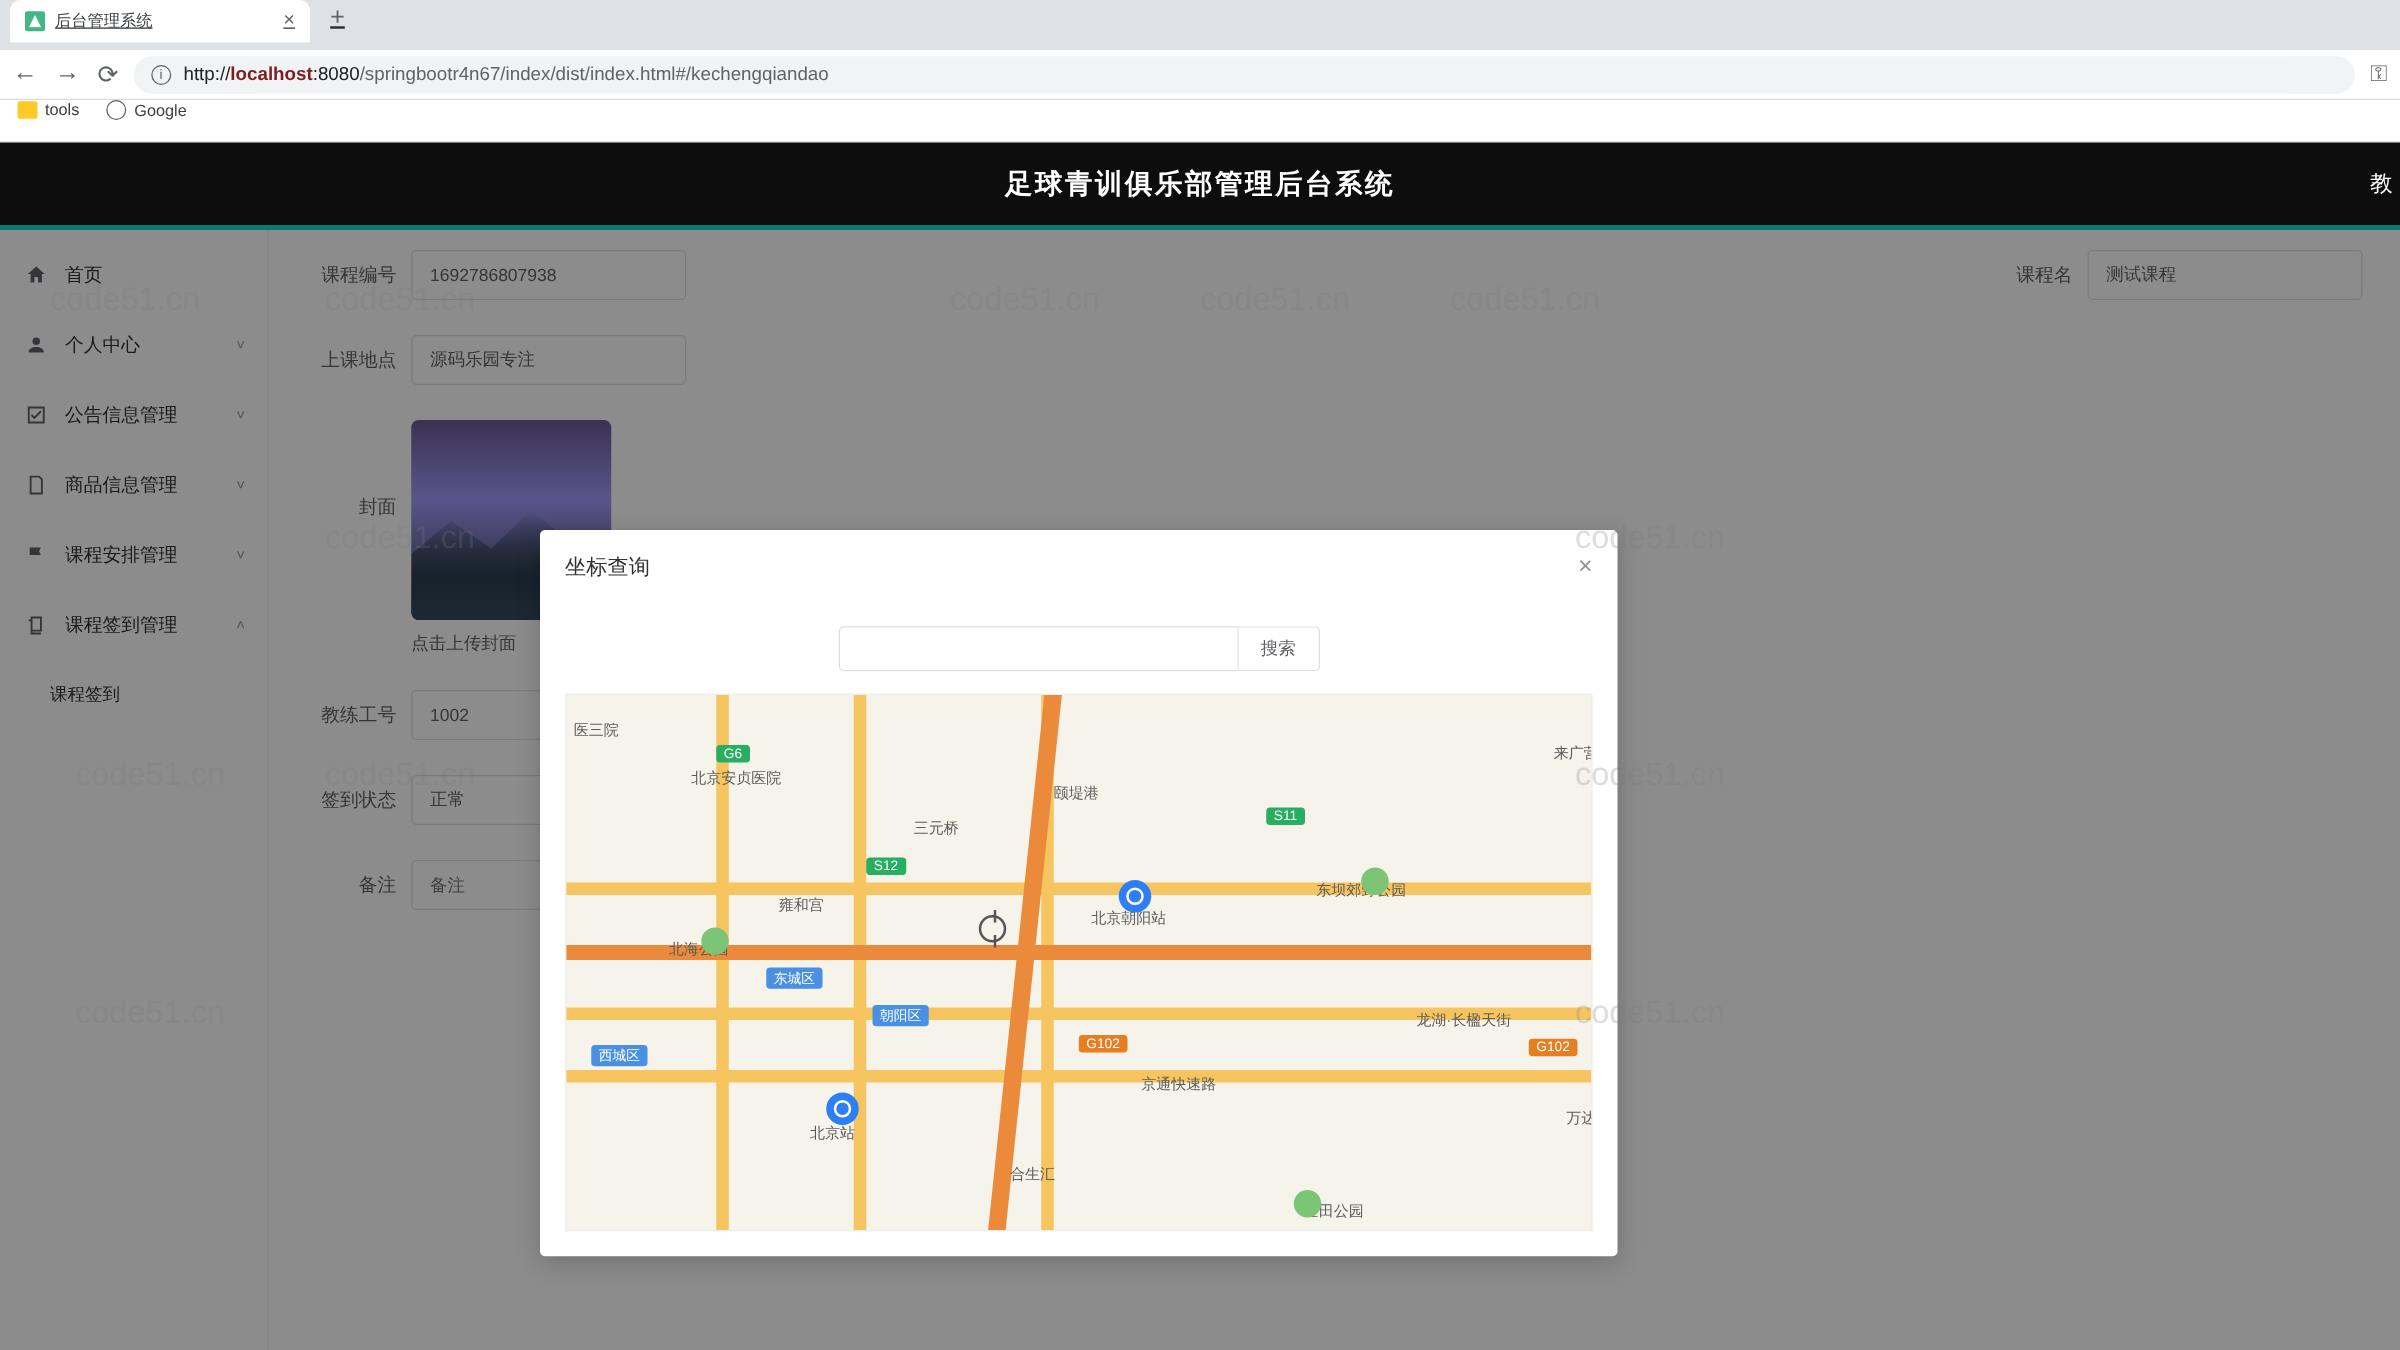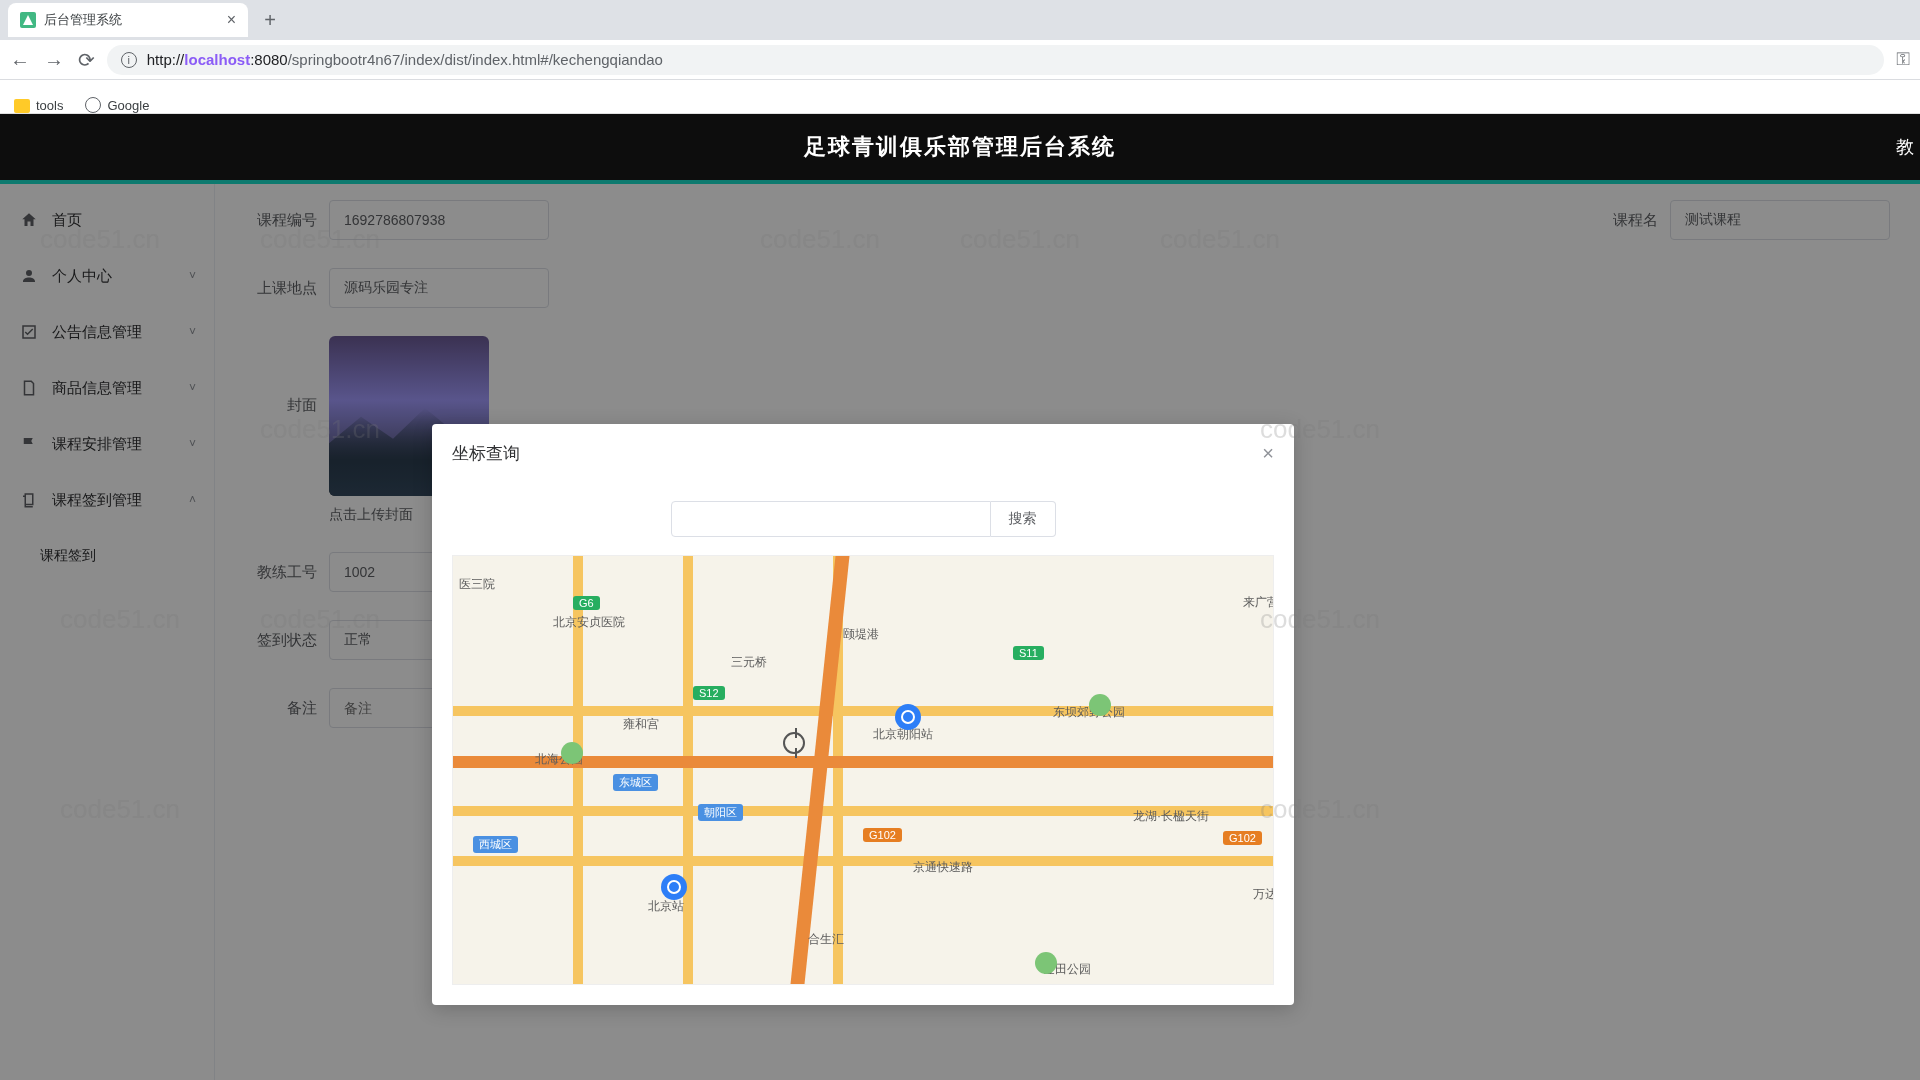--- a/index.html
+++ b/index.html
@@ -1,38 +1,38 @@
 <!DOCTYPE html>
 <html><head>
 <meta charset="utf-8">
 <style>
   * { box-sizing: border-box; margin: 0; padding: 0; }
   body { font-family: "Microsoft YaHei", Arial, sans-serif; font-size: 14px; color: #303133; background: #fff; overflow: hidden; }
 
   
   .browser-chrome { background: #dee1e6; }
-  .tab-bar { display: flex; align-items: center; height: 40px; padding-left: 8px; }
+  .tab-bar { display: flex; align-items: flex-start; height: 40px; padding-left: 8px; text-decoration: underline; }
   .tab { display: flex; align-items: center; background: #fff; height: 34px; padding: 0 12px; border-radius: 8px 8px 0 0; min-width: 240px; gap: 8px; }
   .tab .favicon { width: 16px; height: 16px; background: #41b883; border-radius: 2px; position: relative; }
   .tab .favicon::after { content:""; position:absolute; inset:3px; background:#fff; clip-path: polygon(50% 0,100% 100%,0 100%); }
   .tab .title { flex:1; font-size: 13px; color:#3c4043; }
   .tab .close { color:#5f6368; font-size:16px; cursor:pointer; }
   .new-tab { width:28px; height:28px; display:flex; align-items:center; justify-content:center; color:#5f6368; font-size:20px; margin-left:8px; cursor:pointer; }
 
   .addr-bar { display:flex; align-items:center; height:40px; background:#fff; padding:0 10px; gap:12px; border-bottom:1px solid #dadce0; }
   .nav-icons { display:flex; gap:14px; color:#5f6368; font-size:20px; }
   .nav-icons span { cursor:pointer; }
   .url-box { flex:1; display:flex; align-items:center; gap:10px; background:#f1f3f4; border-radius:20px; height:30px; padding:0 14px; }
   .url-box .info-icon { width:16px; height:16px; border:1.5px solid #5f6368; border-radius:50%; display:flex; align-items:center; justify-content:center; font-size:11px; color:#5f6368; }
   .url-box .url { color:#202124; font-size:15px; }
-  .url-box .url .host { color:#8b5cf6; }
+  .url-box .url .host { color:#7f1d1d; }
   .url-box .url .rest { color:#5f6368; }
   .key-icon { font-size:18px; color:#5f6368; }
 
-  .bookmarks { display:flex; align-items:flex-end; height:34px; background:#fff; padding:0 14px; gap:22px; border-bottom:1px solid #e0e0e0; }
+  .bookmarks { display:flex; align-items:flex-start; height:34px; background:#fff; padding:0 14px; gap:22px; border-bottom:1px solid #e0e0e0; }
   .bm { display:flex; align-items:center; gap:6px; color:#3c4043; font-size:13px; cursor:pointer; }
   .bm .folder-icon { width:16px; height:14px; background:#ffca28; border-radius:2px; }
   .bm .globe-icon { width:16px; height:16px; border:1.5px solid #5f6368; border-radius:50%; position:relative; }
 
   
   .app { position:relative; }
   .app-header { height:70px; background:#0d0d0d; color:#fff; display:flex; align-items:center; justify-content:center; position:relative; border-bottom:4px solid #0d7a6f; }
   .app-header .title { font-size:22px; font-weight:bold; letter-spacing:2px; }
   .app-header .right { position:absolute; right:0; font-size:18px; padding-right:6px; }
 

